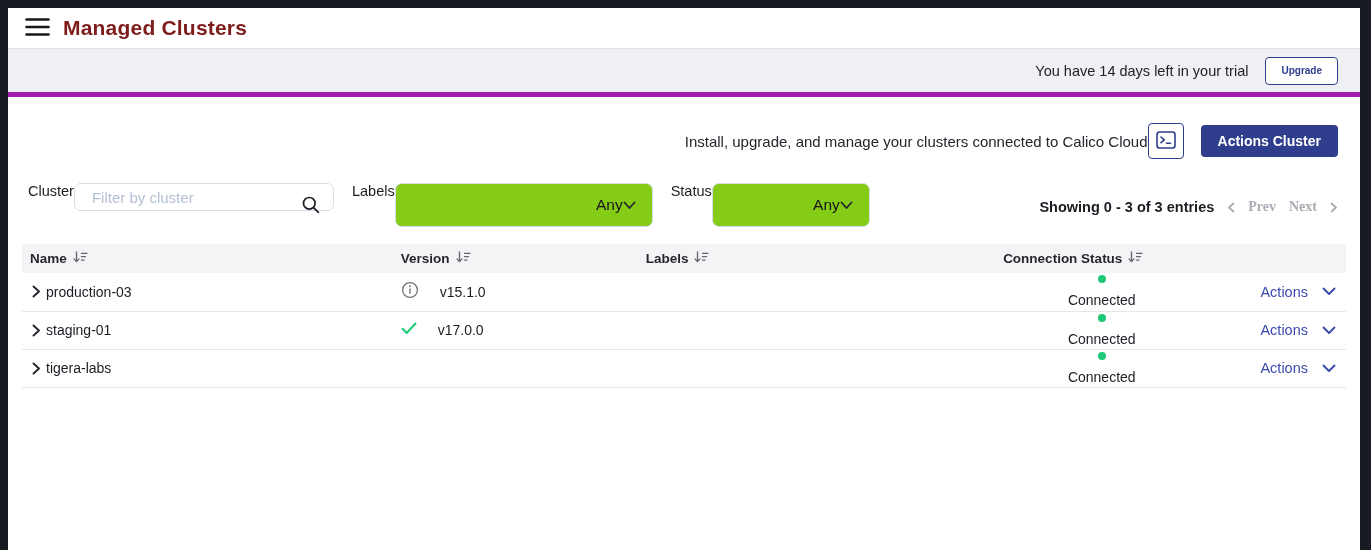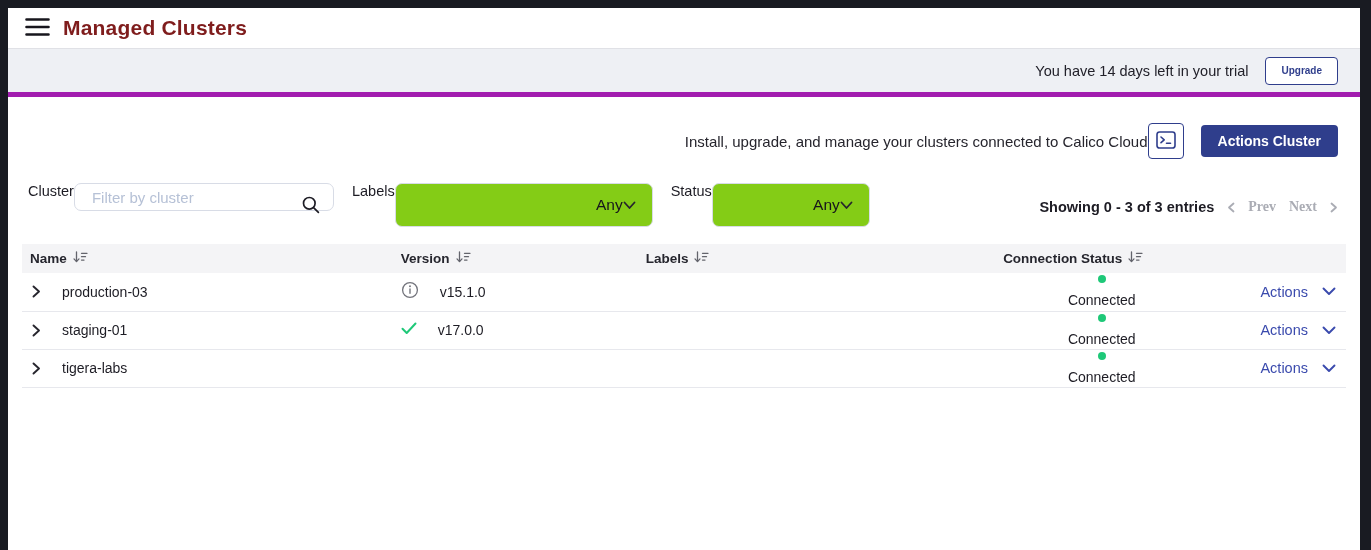--- a/index.html
+++ b/index.html
@@ -184,21 +184,21 @@
     color: #1d1c24;
     padding: 0 0 0 8px;
     vertical-align: middle;
   }
   .col-name { width: 28%; }
   .col-version { width: 18.5%; }
   .col-labels { width: 27%; }
   .col-status { width: 15.5%; }
   .col-actions { width: 11%; }
 
-  .name-cell { display: flex; align-items: center; gap: 19px; }
+  .name-cell { display: flex; align-items: center; gap: 3px; }
   .row-expander { background: none; border: none; display: flex; align-items: center; padding: 2px; cursor: pointer; color: #26252d; }
   .version-cell { display: flex; align-items: center; gap: 21px; }
   .status-cell { display: flex; align-items: center; gap: 9px; flex-direction: column; }
   .status-dot { width: 8px; height: 8px; border-radius: 50%; background: var(--green, #1ec878); }
   .actions-cell { display: flex; align-items: center; justify-content: flex-end; gap: 14px; padding-right: 10px; }
   .actions-link {
     background: none; border: none;
     font-family: inherit;
     font-size: 14.5px;
     color: var(--link, #3a4aad);

